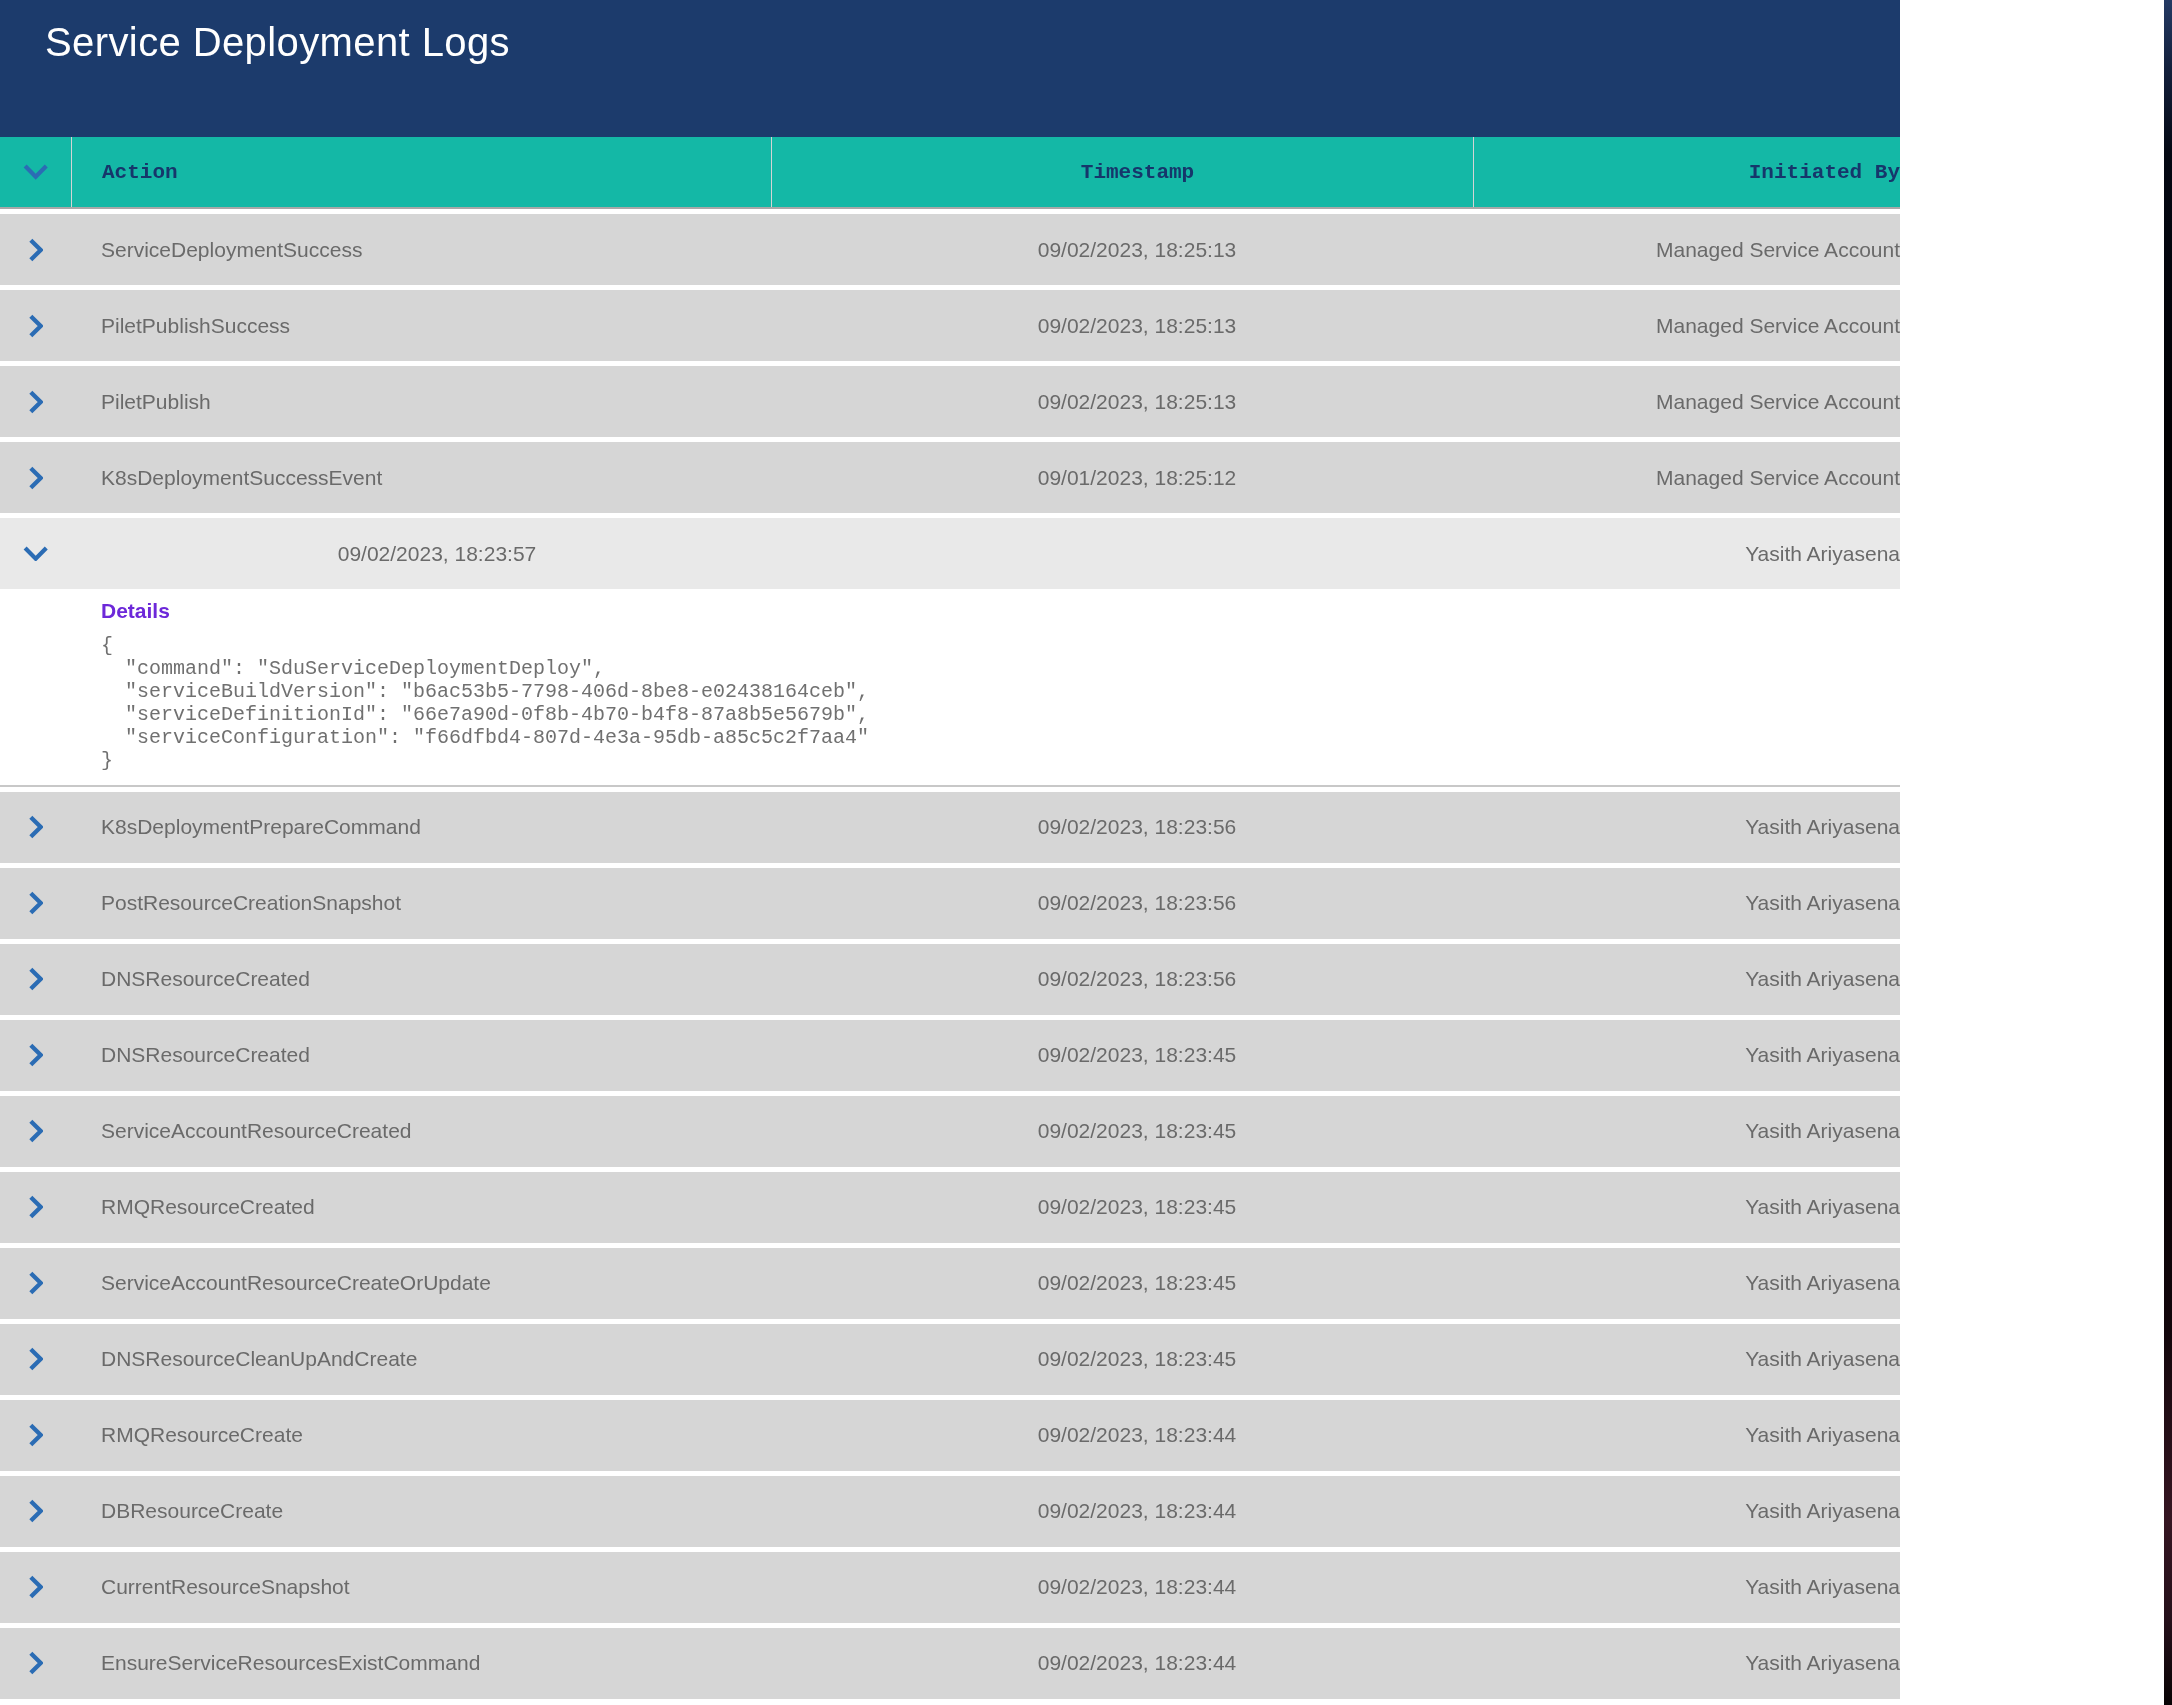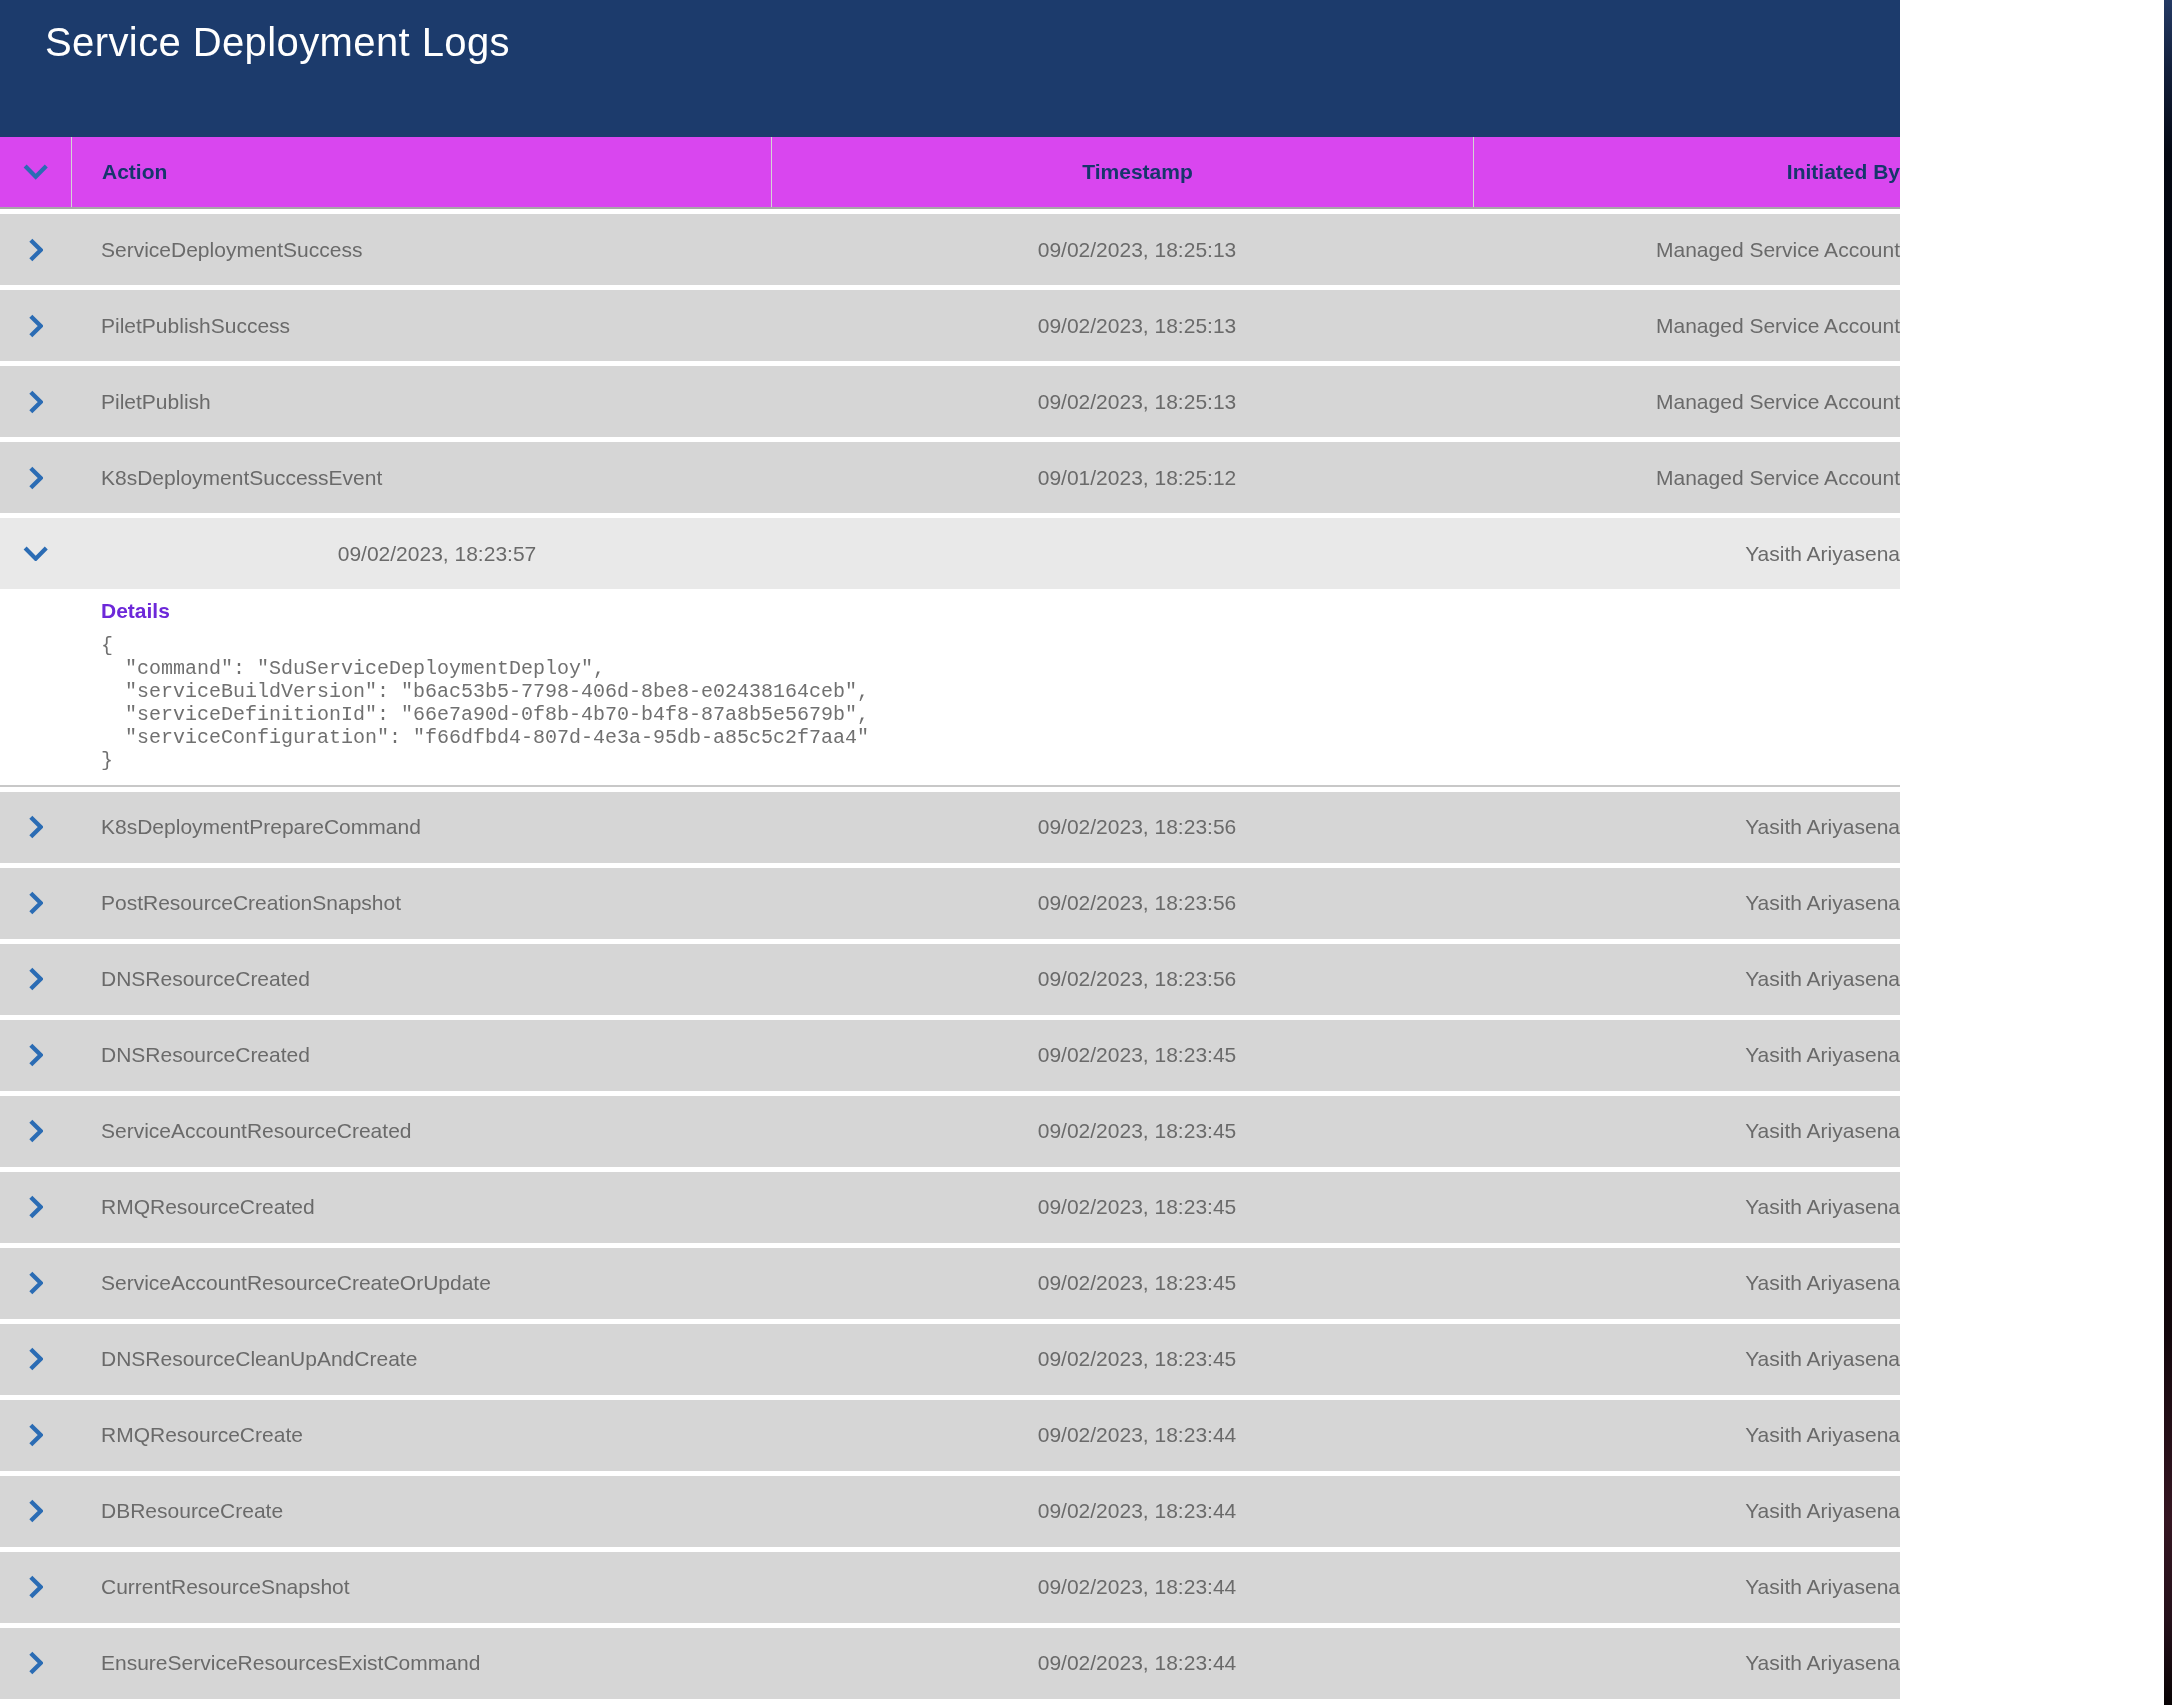--- a/index.html
+++ b/index.html
@@ -12,21 +12,21 @@
   .content { width:1900px; }
 
   
   .topbar { height:137px; background:#1c3b6c; }
   .topbar .title {
     margin:0; padding:20px 0 0 45px;
     font-size:40px; font-weight:400; color:#ffffff; letter-spacing:0.4px;
   }
 
   
-  .thead { display:flex; height:70px; background:#d946ef; border-bottom:2.1px solid #a8a8a8; }
+  .thead { display:flex; height:70px; background:#14b8a6; border-bottom:2.1px solid #a8a8a8;font-family:Liberation Mono, monospace; }
   .col { display:flex; align-items:center; box-sizing:border-box; }
   .col-chevron  { flex:0 0 71px; justify-content:center; }
   .col-action   { flex:0 0 700px; padding-left:30px; }
   .col-timestamp{ flex:0 0 702px; padding-left:30px;justify-content:center; }
   .col-initiated{ flex:1 1 auto;  padding-left:31px;justify-content:flex-end; }
   .thead .col-action, .thead .col-timestamp, .thead .col-initiated { border-left:1.4px solid #d4d4d4; }
   .thead .hlabel { color:#16366b; font-weight:700; font-size:21px; }
 
   
   .rows { margin-top:5px; }

